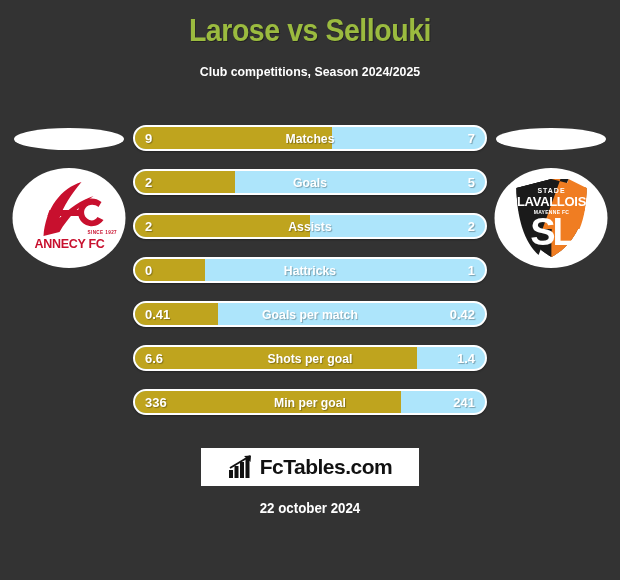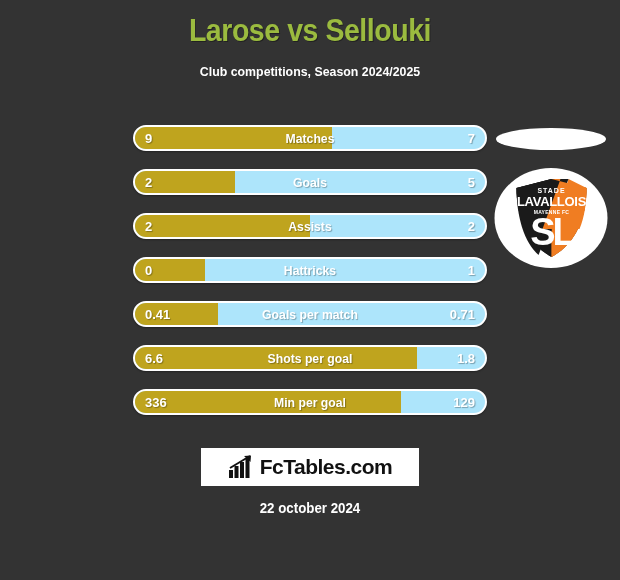--- a/index.html
+++ b/index.html
@@ -138,20 +138,32 @@
   }
 </style>
 </head>
 <body>
 
 <div class="page">
 
   <div class="title">Larose vs Sellouki</div>
   <div class="subtitle">Club competitions, Season 2024/2025</div>
 
+  <div class="crest-col left">
+    <div class="oval-top"></div>
+    <div class="crest-oval">
+      <svg class="crest-svg" width="100" height="92" viewBox="0 0 100 92">
+        <path d="M24 64 C26 36 42 16 62 10 C52 22 44 34 40 46 C50 36 62 28 74 24 C60 34 48 46 40 60 Z" fill="#c8102e"></path>
+        <path d="M30 38 L62 38 L60 44 L28 44 Z" fill="#c8102e"></path>
+        <path d="M82 30 C74 24 64 26 60 34 C56 42 60 52 70 54 C76 55 81 52 84 48 L78 45 C76 48 73 49 70 48 C65 46 63 40 66 36 C69 32 75 32 79 35 Z" fill="#c8102e"></path>
+        <text x="68" y="62" font-family="Liberation Sans, sans-serif" font-size="4.6" font-weight="bold" fill="#c8102e" letter-spacing="0.4">SINCE 1927</text>
+        <text x="50" y="76" text-anchor="middle" font-family="Liberation Sans, sans-serif" font-size="12.5" font-weight="bold" fill="#c8102e" letter-spacing="-0.3">ANNECY FC</text>
+      </svg>
+    </div>
+  </div>
 
   <div class="crest-col right">
     <div class="oval-top"></div>
     <div class="crest-oval">
       <svg class="crest-svg" width="86" height="90" viewBox="0 0 86 90">
         <path d="M43 2 L82 12 C82 46 70 74 43 88 C16 74 4 46 4 12 Z" fill="#ffffff"></path>
         <path d="M43 6 L78 15 C78 45 67 71 43 84 C19 71 8 45 8 15 Z" fill="#1a1a1a"></path>
         <path d="M43 6 L78 15 C78 45 67 71 43 84 Z" fill="#f07d22"></path>
         <path d="M43 6 L43 84 C19 71 8 45 8 15 Z" fill="#1a1a1a"></path>
         <path d="M60 6 L78 15 C78 45 67 71 43 84 L43 60 Z" fill="#f07d22"></path>
@@ -187,33 +199,33 @@
       <div class="bar-row">
         <div class="bar-fill" style="width: 20%; background: rgb(191, 164, 30);"></div>
         <div class="bar-val home">0</div>
         <div class="bar-label">Hattricks</div>
         <div class="bar-val away">1</div>
       </div>
       <div class="bar-row">
         <div class="bar-fill" style="width: 23.7%; background: rgb(191, 164, 30);"></div>
         <div class="bar-val home">0.41</div>
         <div class="bar-label">Goals per match</div>
-        <div class="bar-val away">0.71</div>
+        <div class="bar-val away">0.42</div>
       </div>
       <div class="bar-row">
         <div class="bar-fill" style="width: 80.6%; background: rgb(191, 164, 30);"></div>
         <div class="bar-val home">6.6</div>
         <div class="bar-label">Shots per goal</div>
-        <div class="bar-val away">1.8</div>
+        <div class="bar-val away">1.4</div>
       </div>
       <div class="bar-row">
         <div class="bar-fill" style="width: 76.1%; background: rgb(191, 164, 30);"></div>
         <div class="bar-val home">336</div>
         <div class="bar-label">Min per goal</div>
-        <div class="bar-val away">129</div>
+        <div class="bar-val away">241</div>
       </div>
     </div>
 
   <div class="logo-box">
     <svg width="26" height="24" viewBox="0 0 26 24">
       <rect x="1" y="15" width="4" height="8" fill="#111"></rect>
       <rect x="6.5" y="11" width="4" height="12" fill="#111"></rect>
       <rect x="12" y="7" width="4" height="16" fill="#111"></rect>
       <rect x="17.5" y="3" width="4" height="20" fill="#111"></rect>
       <path d="M2 13 L22 1" stroke="#111" stroke-width="2" fill="none"></path>

